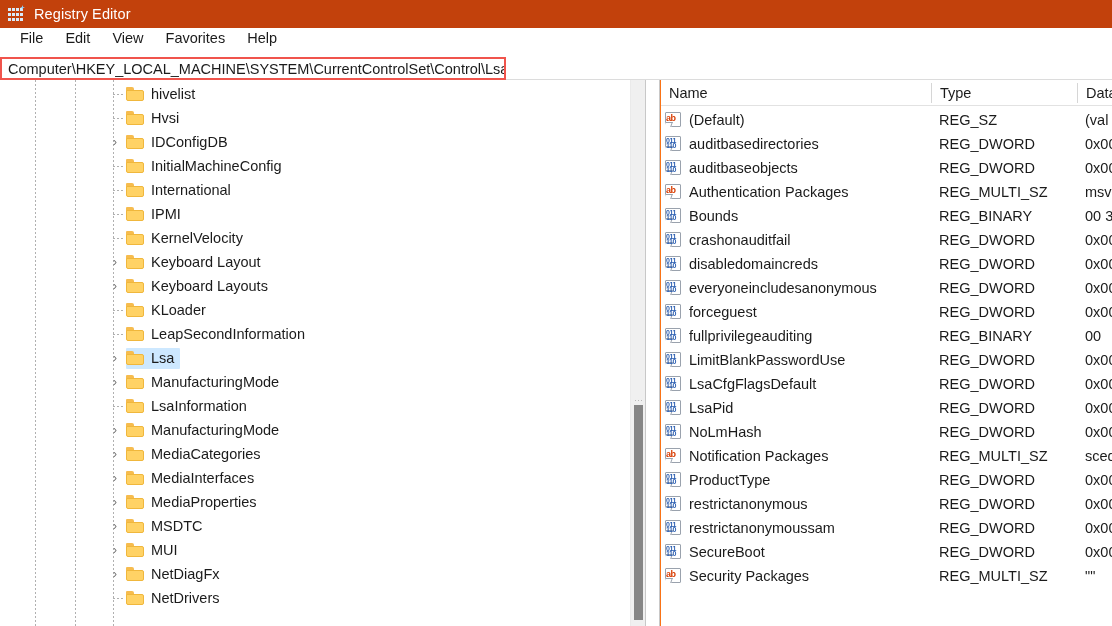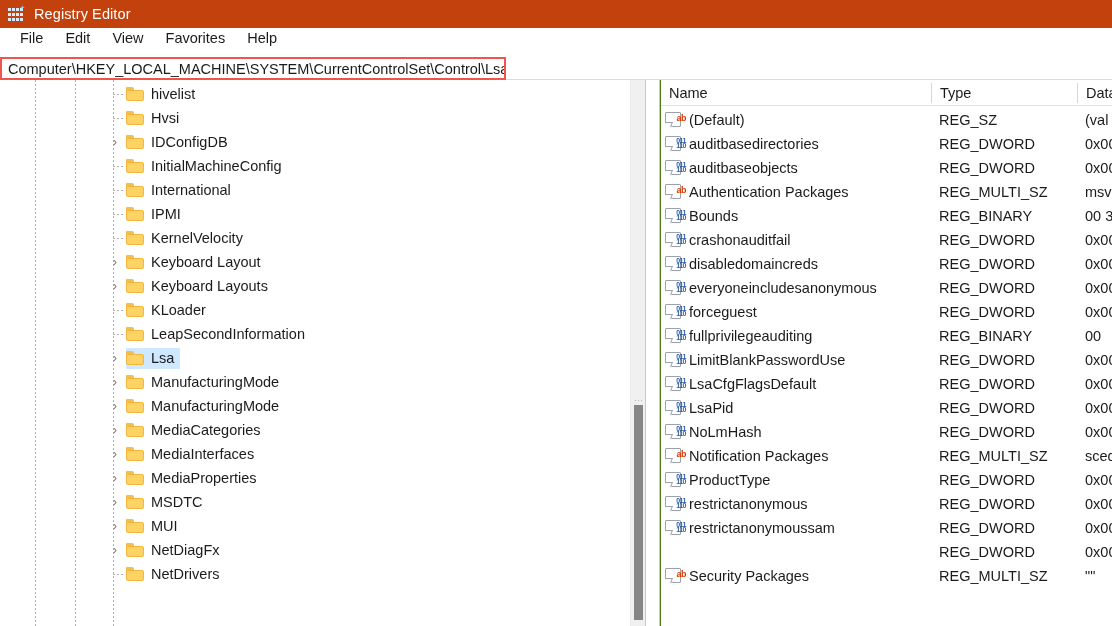--- a/index.html
+++ b/index.html
@@ -102,21 +102,21 @@
     font-size: 14.5px;
     color: #1b1b1b;
     white-space: nowrap;
   }
 
   
   .main {
     position: absolute;
     left: 0; top: 80px;
     width: 881px; height: 546px;
-    background: #4d7c0f;
+    background: #f97316;
   }
 
   
   .tree-panel {
     position: absolute;
     left: 0; top: 0;
     width: 645px; height: 546px;
     background: #ffffff;
     overflow: hidden;
   }
@@ -315,26 +315,26 @@
     position: absolute;
     left: -1px; bottom: -1px;
     width: 6px; height: 4px;
     background: #ffffff;
     border-right: 1px solid #9aa2ad;
     border-top: 1px solid #9aa2ad;
     transform: skewX(-18deg);
   }
   .vicon .glyph {
     position: absolute;
-    left: 7px; top: 1px;
+    left: 1px; top: 1px;
     width: 14px; height: 11px;
     font-size: 9px;
     line-height: 11px;
     font-weight: bold;
-    text-align: right;
+    text-align: left;
     font-family: "Liberation Sans", sans-serif;
   }
   .vicon.sz .glyph { color: #d83b01; letter-spacing: -0.5px; }
   .vicon.bin .glyph {
     color: #2a5db0;
     font-size: 7px;
     line-height: 5px;
     letter-spacing: -0.5px;
     padding-top: 1px;
   }
@@ -510,20 +510,30 @@
             </div>
           </div>
           <div class="tree-row">
             <div class="twisty">›</div>
             <div class="tree-label-wrap">
               <div class="folder">
                 <span class="tab"></span>
                 <span class="body"></span>
               </div>
               <span class="tree-text">ManufacturingMode</span>
+            </div>
+          </div>
+          <div class="tree-row">
+            <div class="hguide"></div>
+            <div class="tree-label-wrap">
+              <div class="folder">
+                <span class="tab"></span>
+                <span class="body"></span>
+              </div>
+              <span class="tree-text">LsaInformation</span>
             </div>
           </div>
           <div class="tree-row">
             <div class="twisty">›</div>
             <div class="tree-label-wrap">
               <div class="folder">
                 <span class="tab"></span>
                 <span class="body"></span>
               </div>
               <span class="tree-text">ManufacturingMode</span>
@@ -854,20 +864,30 @@
                   <span>011</span>
                   <span>110</span>
                 </span>
               </span>
               <span>restrictanonymoussam</span>
             </div>
             <div class="cell cell-type">REG_DWORD</div>
             <div class="cell cell-data">0x00</div>
           </div>
           <div class="list-row">
+            <div class="cell cell-name">
+              <span class="vicon bin">
+                <span class="page"></span>
+                <span class="glyph">
+                  <span>011</span>
+                  <span>110</span>
+                </span>
+              </span>
+              <span>SecureBoot</span>
+            </div>
             <div class="cell cell-type">REG_DWORD</div>
             <div class="cell cell-data">0x00</div>
           </div>
           <div class="list-row">
             <div class="cell cell-name">
               <span class="vicon sz">
                 <span class="page"></span>
                 <span class="glyph">ab</span>
               </span>
               <span>Security Packages</span>

